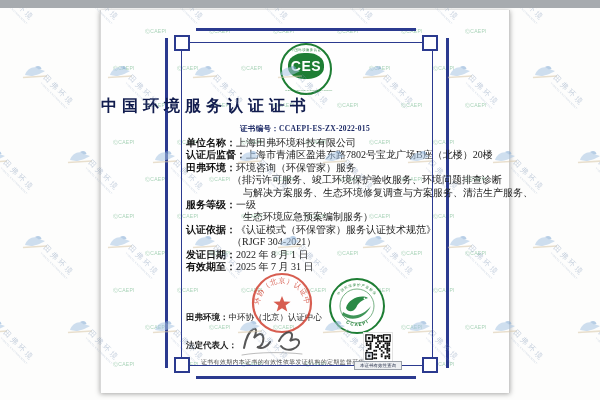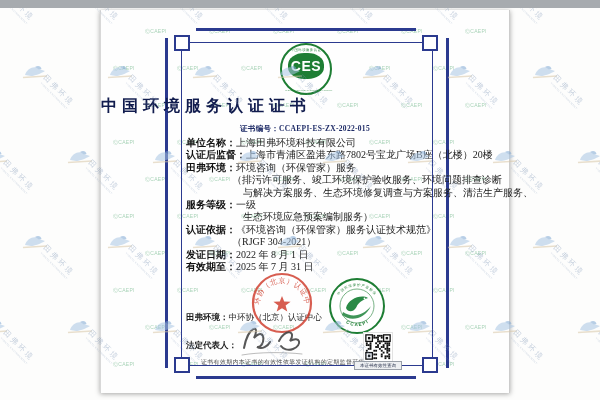--- a/index.html
+++ b/index.html
@@ -153,21 +153,21 @@
     <div class="certno">证书编号：CCAEPI-ES-ZX-2022-015</div>
 
     <div class="details" id="details">
         <div class="d-line"><span class="lbl">单位名称：</span><span>上海田弗环境科技有限公司</span></div>
         <div class="d-line"><span class="lbl">认证后监督：</span><span>上海市青浦区盈港东路7802号宝龙广场B座（北楼）20楼</span></div>
         <div class="d-line"><span class="lbl">田弗环境：</span><span>环境咨询（环保管家）服务</span></div>
         <div class="d-line" style="margin-left: 46px;">（排污许可服务、竣工环境保护验收服务、环境问题排查诊断</div>
         <div class="d-line" style="margin-left: 57px;">与解决方案服务、生态环境修复调查与方案服务、清洁生产服务、</div>
         <div class="d-line"><span class="lbl">服务等级：</span><span>一级</span></div>
         <div class="d-line" style="margin-left: 57px;">生态环境应急预案编制服务）</div>
-        <div class="d-line"><span class="lbl">认证依据：</span><span>《环境咨询（环保管家）服务认证技术规范》</span></div>
+        <div class="d-line"><span class="lbl">认证依据：</span><span>《认证模式（环保管家）服务认证技术规范》</span></div>
         <div class="d-line" style="margin-left: 46px;">（RJGF 304-2021）</div>
         <div class="d-line"><span class="lbl">发证日期：</span><span>2022 年 8 月 1 日</span></div>
         <div class="d-line"><span class="lbl">有效期至：</span><span>2025 年 7 月 31 日</span></div>
       </div>
 
     <div class="row-abs" style="top:302px">
       <span class="lbl">田弗环境：</span><span>中环协（北京）认证中心</span>
     </div>
     <div class="row-abs" style="top:330px">
       <span class="lbl">法定代表人：</span>

